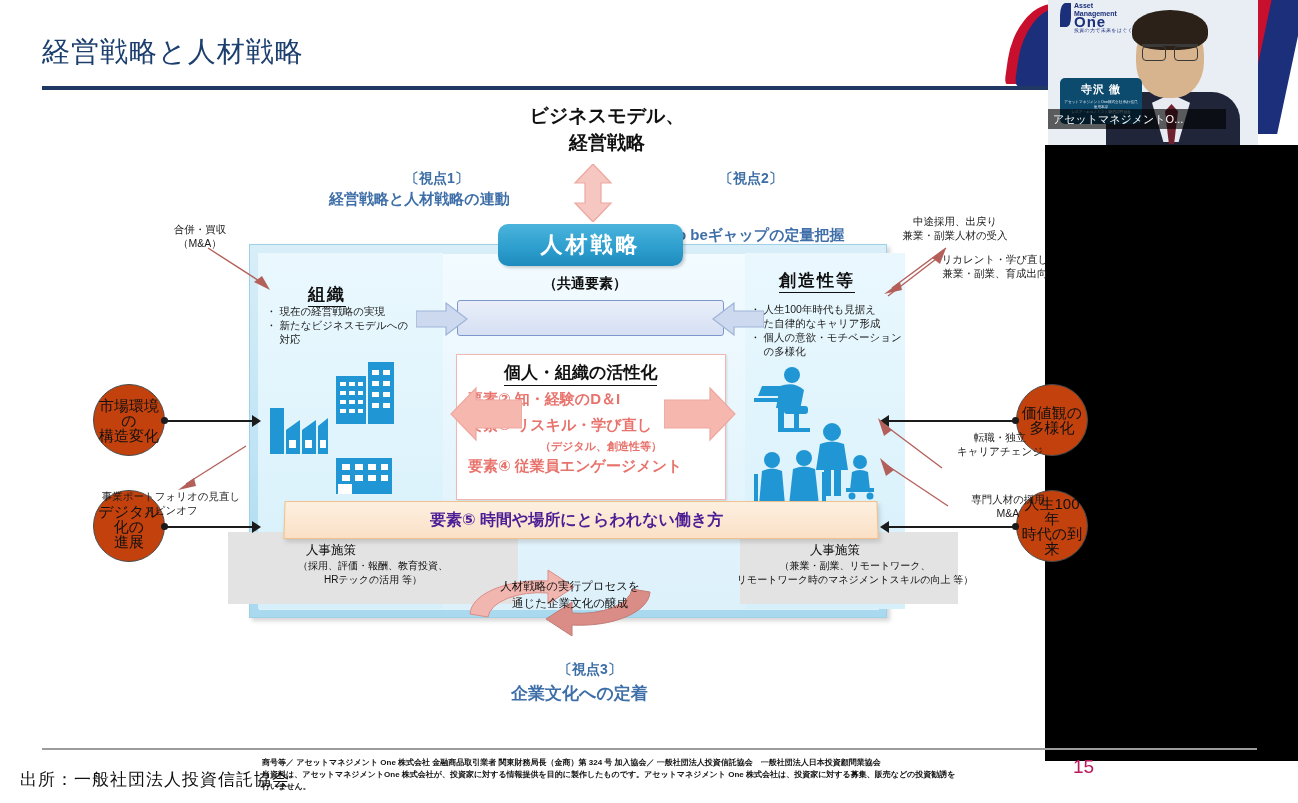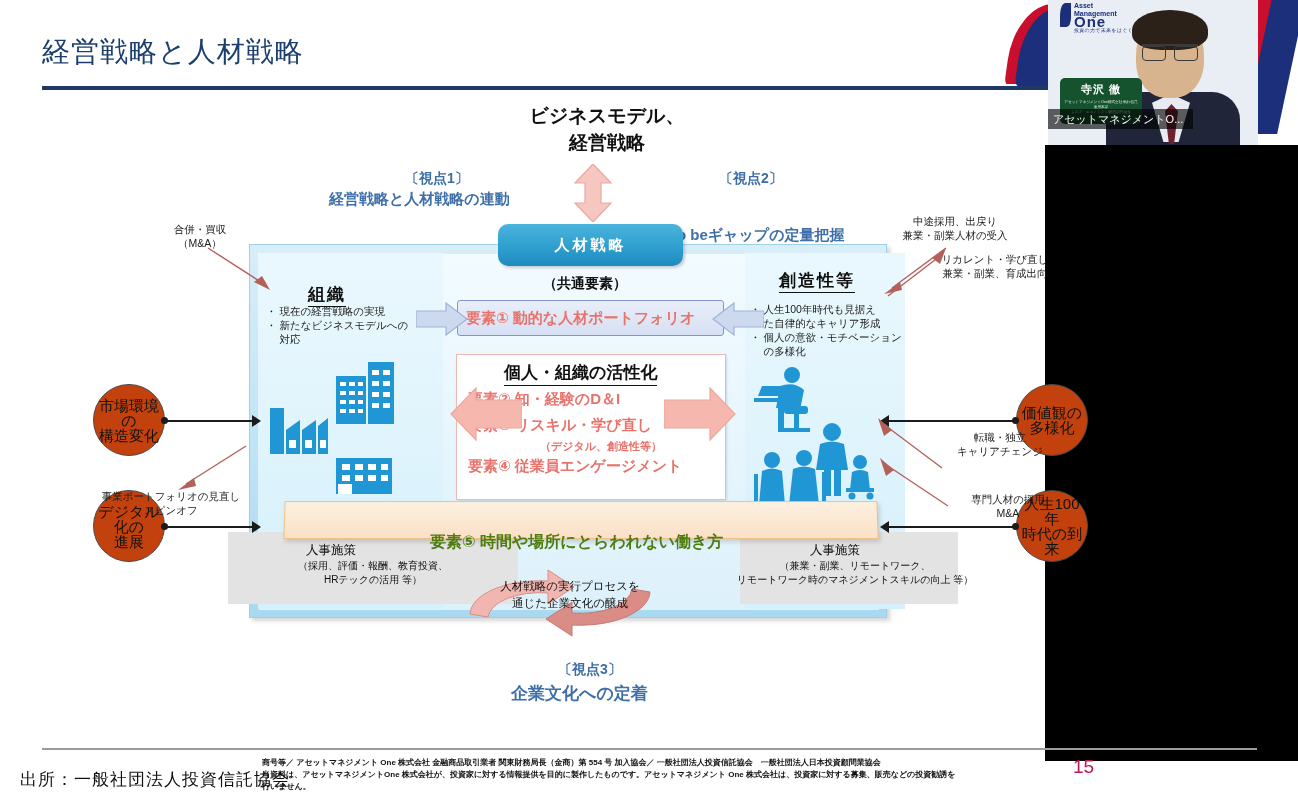--- a/index.html
+++ b/index.html
@@ -100,27 +100,27 @@
   .vt-shirt {
     position:absolute; left:104px; top:94px; width:38px; height:48px;
     background:#e8ecf2; clip-path: polygon(50% 0,100% 18%,70% 100%,30% 100%,0 18%);
   }
   .vt-tie {
     position:absolute; left:117px; top:104px; width:13px; height:40px;
     background:#6e2230; clip-path: polygon(50% 0,100% 18%,70% 100%,30% 100%,0 18%);
   }
   .vt-badge {
     position:absolute; left:12px; top:78px; width:82px; height:46px;
-    background:#14532d; border-radius:5px; color:#fff; text-align:center;
+    background:#0c4a6e; border-radius:5px; color:#fff; text-align:center;
     padding-top:4px;
   }
   .vt-badge .bname { font-size:11px; font-weight:bold; letter-spacing:1px; }
   .vt-badge .brole { font-size:3.6px; line-height:5px; margin-top:3px; opacity:.92;}
   .vt-label {
-    position:absolute; left:0px; top:109px; width:145px; height:20px;
+    position:absolute; left:0px; top:109px; width:178px; height:20px;
     background:rgba(0,0,0,.62); color:#fff; font-size:11px;
     line-height:20px; padding-left:5px; white-space:nowrap; overflow:hidden;
   }
 
   
   .diagram { position:absolute; left:0; top:96px; width:1140px; height:640px; }
 
   .dg-text { position:absolute; white-space:nowrap; }
 
   
@@ -147,21 +147,21 @@
   }
   .inner-white {
     position:absolute; left:9px; top:9px; width:620px; height:356px;
     background:linear-gradient(180deg,#f2fbff 0%,#ddf1fb 100%);
   }
 
   
   .jinzai-pill {
     position:absolute; left:498px; top:128px; width:185px; height:42px;
     background:linear-gradient(180deg,#4bb4dd 0%,#2e9fce 55%,#1e8cbe 100%);
-    border-radius:10px; color:#fff; font-size:15px; font-weight:bold;
+    border-radius:10px; color:#fff; font-size:22px; font-weight:bold;
     text-align:center; line-height:42px; letter-spacing:3px;
     box-shadow:2px 2px 3px rgba(0,0,0,.18);
   }
   .kyotsu { left:543px; top:179px; font-size:14px; font-weight:bold; color:#0f0f0f;}
 
   
   .elem1-box {
     position:absolute; left:457px; top:204px; width:267px; height:36px;
     background:linear-gradient(180deg,#e9eef9 0%,#d6e0f3 100%);
     border:1.5px solid #7d97cd; border-radius:3px;
@@ -227,22 +227,22 @@
 
   
   .band5 {
     position:absolute; left:284px; top:405px; width:594px; height:38px;
     background:linear-gradient(180deg,#fdf0e0 0%,#fae0c6 100%);
     border:1px solid #f0c089;
     transform: perspective(300px) rotateX(2deg);
     box-shadow:2px 3px 4px rgba(120,120,120,.28);
   }
   .band5-txt {
-    position:absolute; left:430px; top:436px; font-size:16px; font-weight:bold;
-    color:#4d7c0f; white-space:nowrap;
+    position:absolute; left:430px; top:414px; font-size:16px; font-weight:bold;
+    color:#4c1d95; white-space:nowrap;
   }
 
   
   .hr-box-l {
     position:absolute; left:228px; top:436px; width:290px; height:72px;
     background:#e3e3e3;
   }
   .hr-box-r {
     position:absolute; left:740px; top:436px; width:218px; height:72px;
     background:#e3e3e3;
@@ -456,21 +456,20 @@
       <rect x="2" y="26" width="4" height="34" fill="#2196d4"></rect>
       <circle cx="52" cy="10" r="8" fill="#2196d4"></circle>
       <path d="M41 21 q11 -5 22 0 l4 36 -30 0 z" fill="#2196d4"></path>
       <rect x="70" y="24" width="4" height="36" fill="#2196d4"></rect>
     </svg>
 
     <div class="jinzai-pill">人材戦略</div>
     <div class="dg-text kyotsu">（共通要素）</div>
 
     <div class="elem1-box"></div>
-    <div class="elem1-txt">要素① 動的な人材ポートフォリオ</div>
 
     <svg class="blue-arrow-l" viewBox="0 0 52 34">
       <polygon points="0,9 30,9 30,1 51,17 30,33 30,25 0,25" fill="#cdd9ef" stroke="#9fb3d8" stroke-width="1.2"></polygon>
     </svg>
     <svg class="blue-arrow-r" viewBox="0 0 52 34">
       <polygon points="52,9 22,9 22,1 1,17 22,33 22,25 52,25" fill="#cdd9ef" stroke="#9fb3d8" stroke-width="1.2"></polygon>
     </svg>
 
     <div class="act-box"></div>
     <div class="act-title">個人・組織の活性化</div>
@@ -556,18 +555,18 @@
     <div class="anno anno-senmon pre">専門人材の採用<br>M&amp;A</div>
     <svg style="position:absolute;left:868px;top:358px;width:84px;height:56px" viewBox="0 0 84 56">
       <line x1="80" y1="52" x2="20" y2="12" stroke="#b4605a" stroke-width="1.4"></line>
       <polygon points="12,4 26,16 18,22" fill="#b4605a"></polygon>
     </svg>
   </div>
 
   <div class="footer-rule"></div>
   <div class="footer-left">出所：一般社団法人投資信託協会</div>
   <div class="footer-disc">
-    <div>商号等／ アセットマネジメント One 株式会社 金融商品取引業者 関東財務局長（金商）第 554 号 加入協会／ 一般社団法人投資信託協会　一般社団法人日本投資顧問業協会</div>
+    <div>商号等／ アセットマネジメント One 株式会社 金融商品取引業者 関東財務局長（金商）第 324 号 加入協会／ 一般社団法人投資信託協会　一般社団法人日本投資顧問業協会</div>
     <div>当資料は、アセットマネジメントOne 株式会社が、投資家に対する情報提供を目的に製作したものです。アセットマネジメント One 株式会社は、投資家に対する募集、販売などの投資勧誘を行いません。</div>
   </div>
   <div class="page-no">15</div>
 
 </div>
 
 </body></html>

